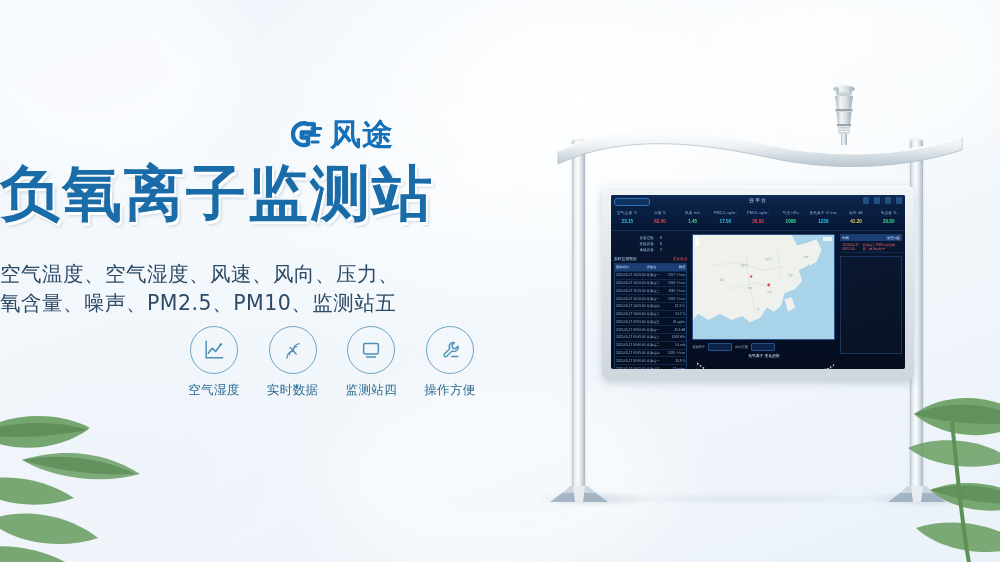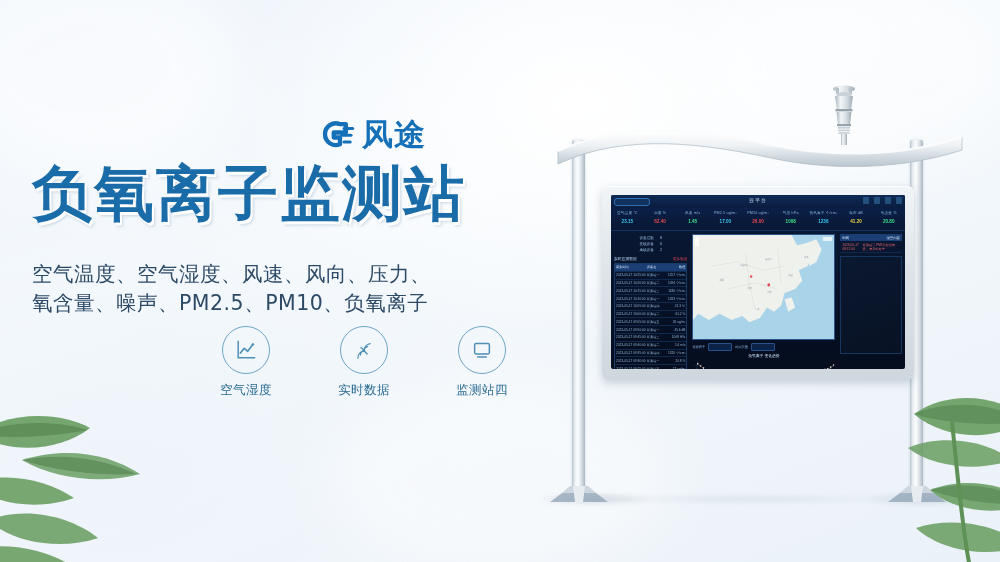--- a/index.html
+++ b/index.html
@@ -11,21 +11,21 @@
   #stage{position:relative;width:1000px;height:562px;overflow:hidden;
     background:
       radial-gradient(ellipse 500px 340px at 58% 18%, #ffffff 0%, rgba(255,255,255,0) 70%),
       radial-gradient(ellipse 620px 420px at 12% 85%, #eef4fa 0%, rgba(238,244,250,0) 72%),
       linear-gradient(160deg,#eef4fb 0%,#f6fafd 38%,#eaf1f8 100%);
   }
   
   .blob{position:absolute;border-radius:50%;filter:blur(26px);opacity:.55;pointer-events:none;}
 
   
-  .left{position:absolute;left:0;top:0;width:560px;height:412px;margin-left:32px;}
+  .left{position:absolute;left:0;top:0;width:560px;height:412px;}
 
   .logo-row{position:absolute;left:283px;top:114px;display:flex;align-items:center;gap:7px;}
   .logo-mark{width:40px;height:38px;}
   .logo-word{font-size:31px;font-weight:700;color:#1570b8;letter-spacing:1px;
     font-family:"DejaVu Sans","Liberation Sans",sans-serif;}
 
   .title{position:absolute;left:0;top:163px;width:560px;text-align:left;
     font-size:60px;font-weight:700;color:#1a6ca8;letter-spacing:2px;line-height:1;
     font-family:"DejaVu Sans","Liberation Sans",sans-serif;
     text-shadow:2px 3px 0 #ffffff, 3px 4px 3px rgba(120,150,175,.35);}
@@ -139,21 +139,21 @@
           <rect x="30" y="20.5" width="15" height="3.6" rx="1.8" fill="#1570b8"></rect>
           <rect x="33" y="28.5" width="11" height="3.6" rx="1.8" fill="#1570b8"></rect>
         </svg>
       </span>
       <span class="logo-word">风途</span>
     </div>
 
     <div class="title">负氧离子监测站</div>
 
     <div class="sub l1">空气温度、空气湿度、风速、风向、压力、</div>
-    <div class="sub l2">氧含量、噪声、PM2.5、PM10、负氧离子</div>
+    <div class="sub l2">氧含量、噪声、PM2.5、PM10、监测站五</div>
 
     <div class="features">
 
       <div class="feat">
         <div class="ring">
           <svg viewBox="0 0 30 30" width="26" height="26">
             <path d="M6 5 L6 24 L25 24" fill="none" stroke="#4e8fb5" stroke-width="1.7" stroke-linecap="round"></path>
             <path d="M8.5 18.5 L13 13 L17 16.5 L23 8.5" fill="none" stroke="#4e8fb5" stroke-width="1.9" stroke-linecap="round" stroke-linejoin="round"></path>
             <circle cx="23" cy="8.5" r="1.4" fill="#4e8fb5"></circle>
           </svg>
@@ -180,20 +180,30 @@
       <div class="feat">
         <div class="ring">
           <svg viewBox="0 0 30 30" width="26" height="26">
             <rect x="6.5" y="7.5" width="17" height="12" rx="1.6" fill="none" stroke="#4e8fb5" stroke-width="1.7"></rect>
             <path d="M10 23 L20 23" stroke="#4e8fb5" stroke-width="1.7" stroke-linecap="round"></path>
           </svg>
         </div>
         <div class="lab">监测站四</div>
       </div>
 
+      <div class="feat">
+        <div class="ring">
+          <svg viewBox="0 0 30 30" width="26" height="26">
+            <path d="M20.2 6.6 a4.6 4.6 0 0 0 -5.4 6.7 L8.6 19.5 a1.9 1.9 0 0 0 2.7 2.7 l6.2 -6.2
+                     a4.6 4.6 0 0 0 6.7 -5.4 l-3 3 l-3.1 -0.9 l-0.9 -3.1 z" fill="none" stroke="#4e8fb5" stroke-width="1.6" stroke-linejoin="round"></path>
+            <path d="M17 22.5 L24 22.5" stroke="#4e8fb5" stroke-width="1.6" stroke-linecap="round"></path>
+          </svg>
+        </div>
+        <div class="lab">操作方便</div>
+      </div>
 
     </div>
   </div>
 
   <div class="station">
 
     <div class="shadow-ground" style="left:14px;top:492px;width:120px;height:14px;"></div>
     <div class="shadow-ground" style="left:340px;top:492px;width:130px;height:14px;"></div>
     <div class="shadow-ground" style="left:60px;top:494px;width:330px;height:10px;opacity:.55;"></div>
 

